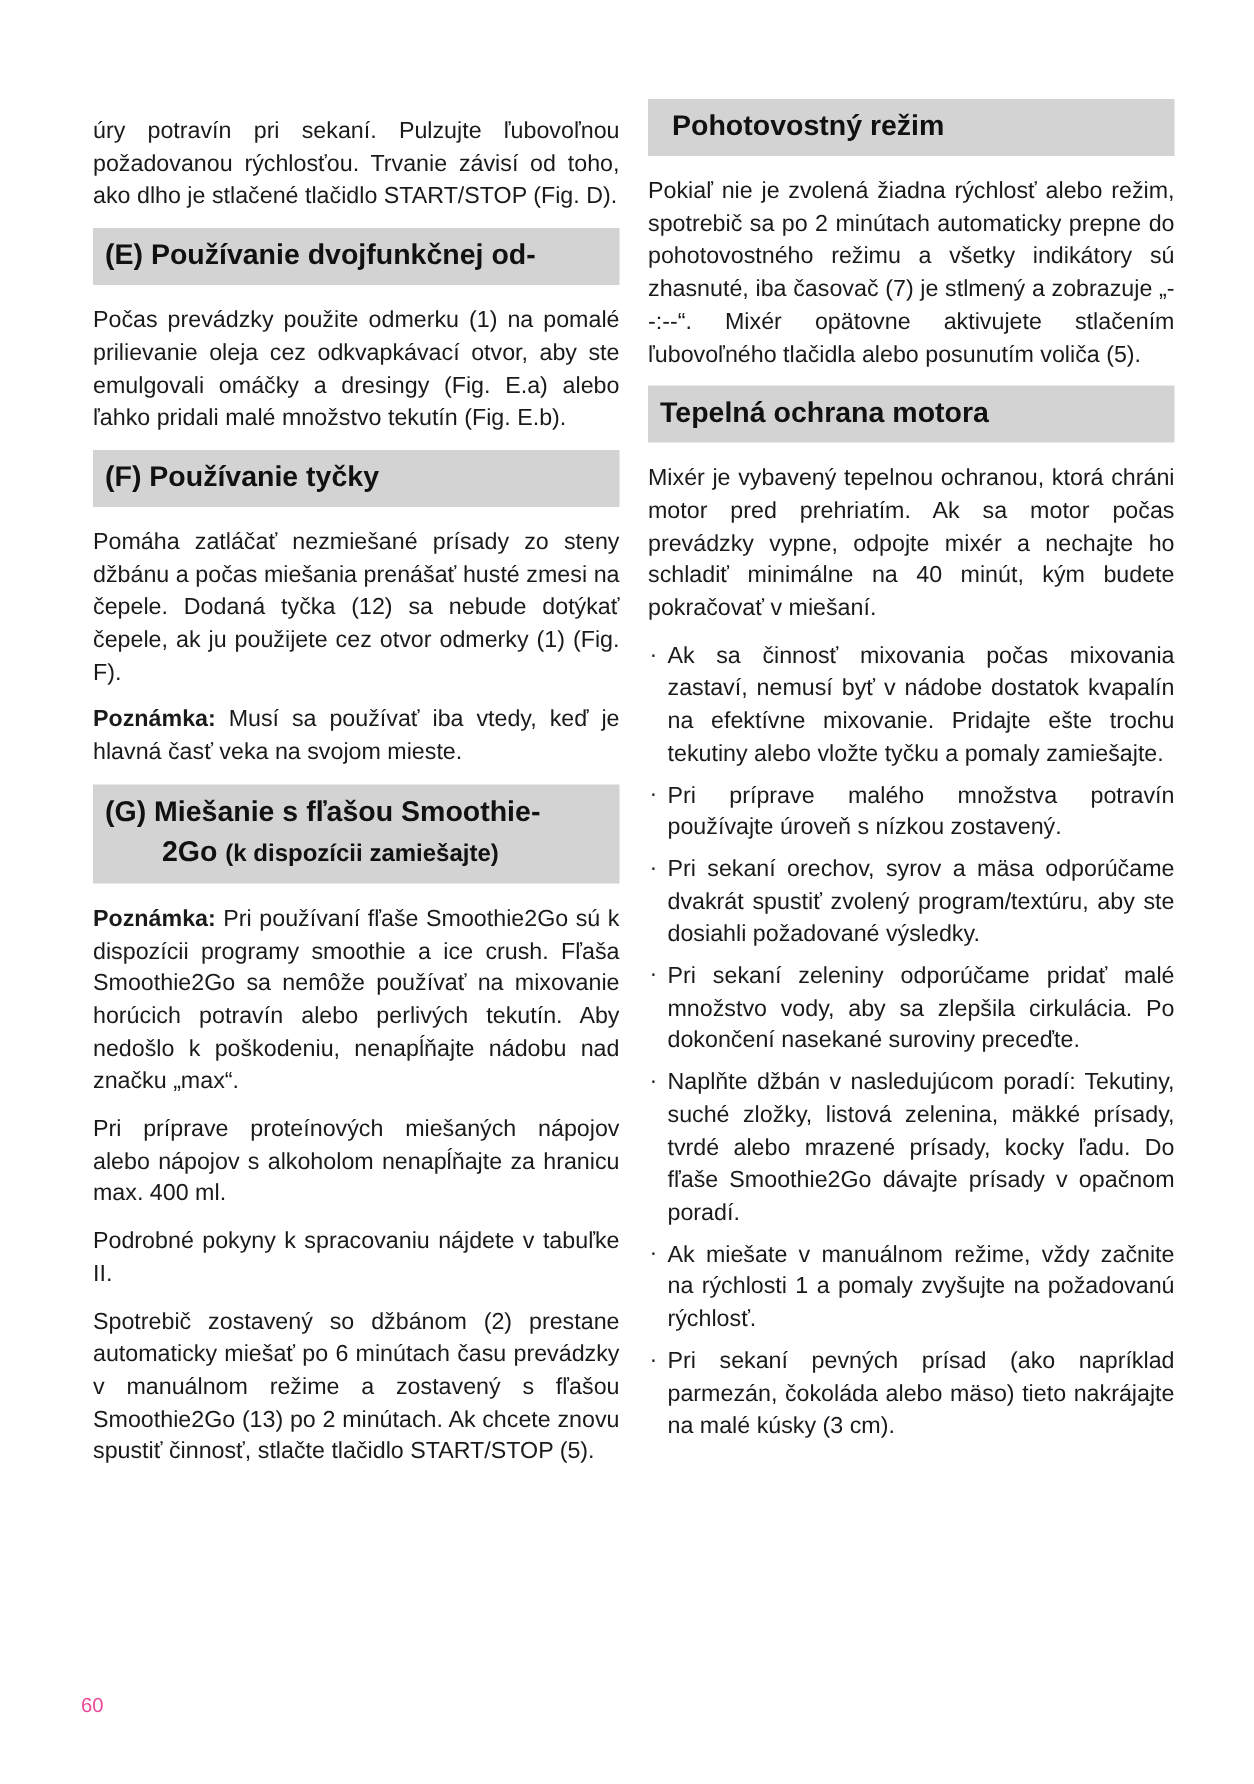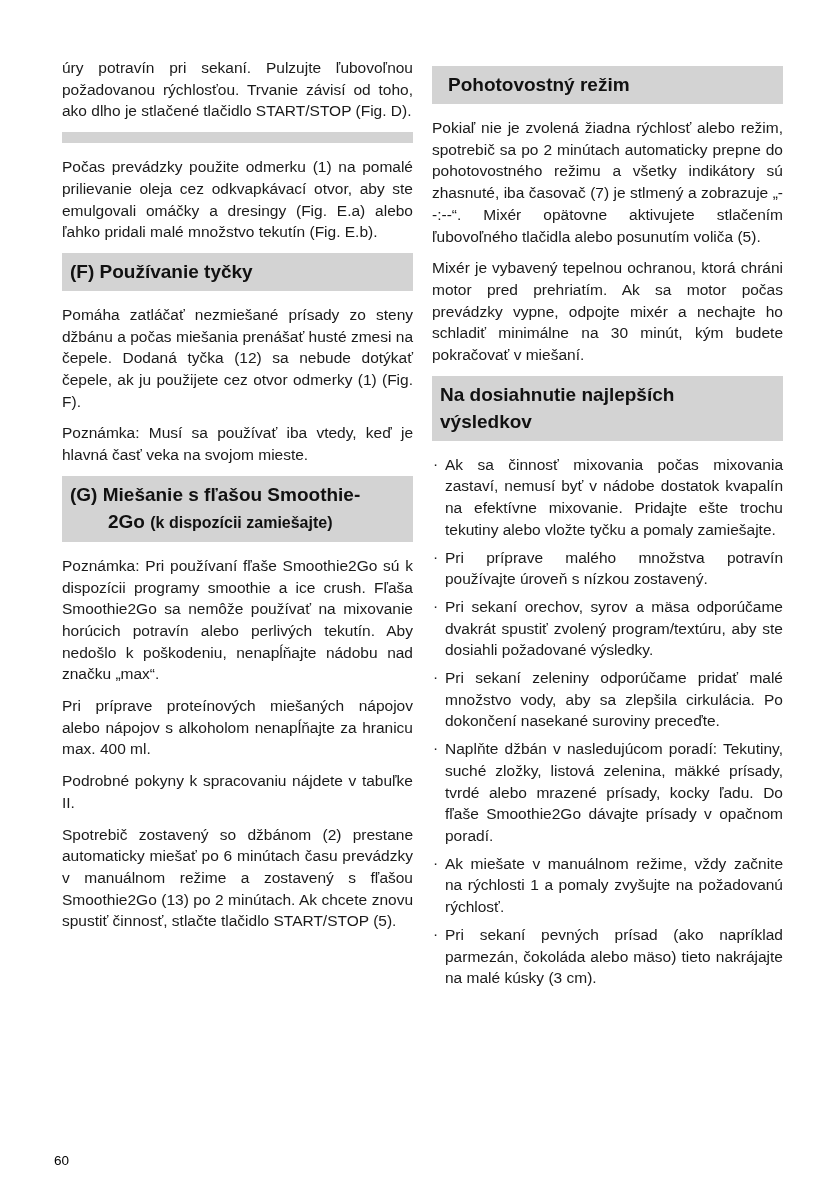--- a/index.html
+++ b/index.html
@@ -14,31 +14,31 @@
     background: #ffffff;
     font-family: "Liberation Sans", sans-serif;
     color: #1a1a1a;
     overflow: hidden;
   }
   .col {
     position: absolute;
     top: 57px;
     width: 351px;
   }
-  .col-left  { left: 62px; }
+  .col-left  { left: 62px; margin-top: 20px; }
   .col-right { left: 432px; }
 
   .body {
     margin: 0 0 10px 0;
     font-size: 15.5px;
     line-height: 21.7px;
     text-align: justify;
     hyphens: manual;
   }
-  .lead { font-weight: normal; }
+  .lead { font-weight: bold; }
 
   .hbox {
     background: #d3d3d3;
     margin: 10px 0 13px 0;
     padding: 5px 8px 6px 8px;
     font-size: 19px;
     font-weight: bold;
     line-height: 27px;
     color: #111111;
   }
@@ -59,34 +59,34 @@
     position: absolute;
     left: 1px;
     top: -1px;
   }
 
   .pagenum {
     position: absolute;
     left: 54px;
     top: 1129px;
     font-size: 13.5px;
-    color: #000000;
-    margin-top: 24px;
+    color: #ec4899;
   }
 </style>
 </head>
 <body>
 
 <div class="page">
 
   <div class="col col-left">
 
     <p class="body">úry potravín pri sekaní. Pulzujte ľubovoľnou požadovanou rýchlosťou. Trvanie závisí od toho, ako dlho je stlačené tlačidlo START/STOP (Fig. D).</p>
 
     <div class="hbox">
+      <div class="hline1">(E) Používanie dvojfunkčnej od-</div>
     </div>
 
     <p class="body">Počas prevádzky použite odmerku (1) na pomalé prilievanie oleja cez odkvapkávací otvor, aby ste emulgovali omáčky a dresingy (Fig. E.a) alebo ľahko pridali malé množstvo tekutín (Fig. E.b).</p>
 
     <div class="hbox">
       <div class="hline1">(F) Používanie tyčky</div>
     </div>
 
     <p class="body">Pomáha zatláčať nezmiešané prísady zo steny džbánu a počas miešania prenášať husté zmesi na čepele. Dodaná tyčka (12) sa nebude dotýkať čepele, ak ju použijete cez otvor odmerky (1) (Fig. F).</p>
 
@@ -109,27 +109,26 @@
   </div>
 
   <div class="col col-right">
 
     <div class="hbox">
       <div class="hline1">Pohotovostný režim</div>
     </div>
 
     <p class="body">Pokiaľ nie je zvolená žiadna rýchlosť alebo režim, spotrebič sa po 2 minútach automaticky prepne do pohotovostného režimu a všetky indikátory sú zhasnuté, iba časovač (7) je stlmený a zobrazuje „--:--“. Mixér opätovne aktivujete stlačením ľubovoľného tlačidla alebo posunutím voliča (5).</p>
 
+    <div class="hbox">
+      <div class="hline1">Tepelná ochrana motora</div>
+    </div>
 
-    <p class="body">Mixér je vybavený tepelnou ochranou, ktorá chráni motor pred prehriatím. Ak sa motor počas prevádzky vypne, odpojte mixér a nechajte ho schladiť minimálne na 30 minút, kým budete pokračovať v miešaní.</p>
+    <p class="body">Mixér je vybavený tepelnou ochranou, ktorá chráni motor pred prehriatím. Ak sa motor počas prevádzky vypne, odpojte mixér a nechajte ho schladiť minimálne na 40 minút, kým budete pokračovať v miešaní.</p>
 
-    <div class="hbox">
-      <div class="hline1">Na dosiahnutie najlepších</div>
-      <div class="hline2">výsledkov</div>
-    </div>
 
     <div class="bullet-item"><span class="marker">·</span><span>Ak sa činnosť mixovania počas mixovania zastaví, nemusí byť v nádobe dostatok kvapalín na efektívne mixovanie. Pridajte ešte trochu tekutiny alebo vložte tyčku a pomaly zamiešajte.</span></div>
 
     <div class="bullet-item"><span class="marker">·</span><span>Pri príprave malého množstva potravín používajte úroveň s nízkou zostavený.</span></div>
 
     <div class="bullet-item"><span class="marker">·</span><span>Pri sekaní orechov, syrov a mäsa odporúčame dvakrát spustiť zvolený program/textúru, aby ste dosiahli požadované výsledky.</span></div>
 
     <div class="bullet-item"><span class="marker">·</span><span>Pri sekaní zeleniny odporúčame pridať malé množstvo vody, aby sa zlepšila cirkulácia. Po dokončení nasekané suroviny preceďte.</span></div>
 
     <div class="bullet-item"><span class="marker">·</span><span>Naplňte džbán v nasledujúcom poradí: Tekutiny, suché zložky, listová zelenina, mäkké prísady, tvrdé alebo mrazené prísady, kocky ľadu. Do fľaše Smoothie2Go dávajte prísady v opačnom poradí.</span></div>

